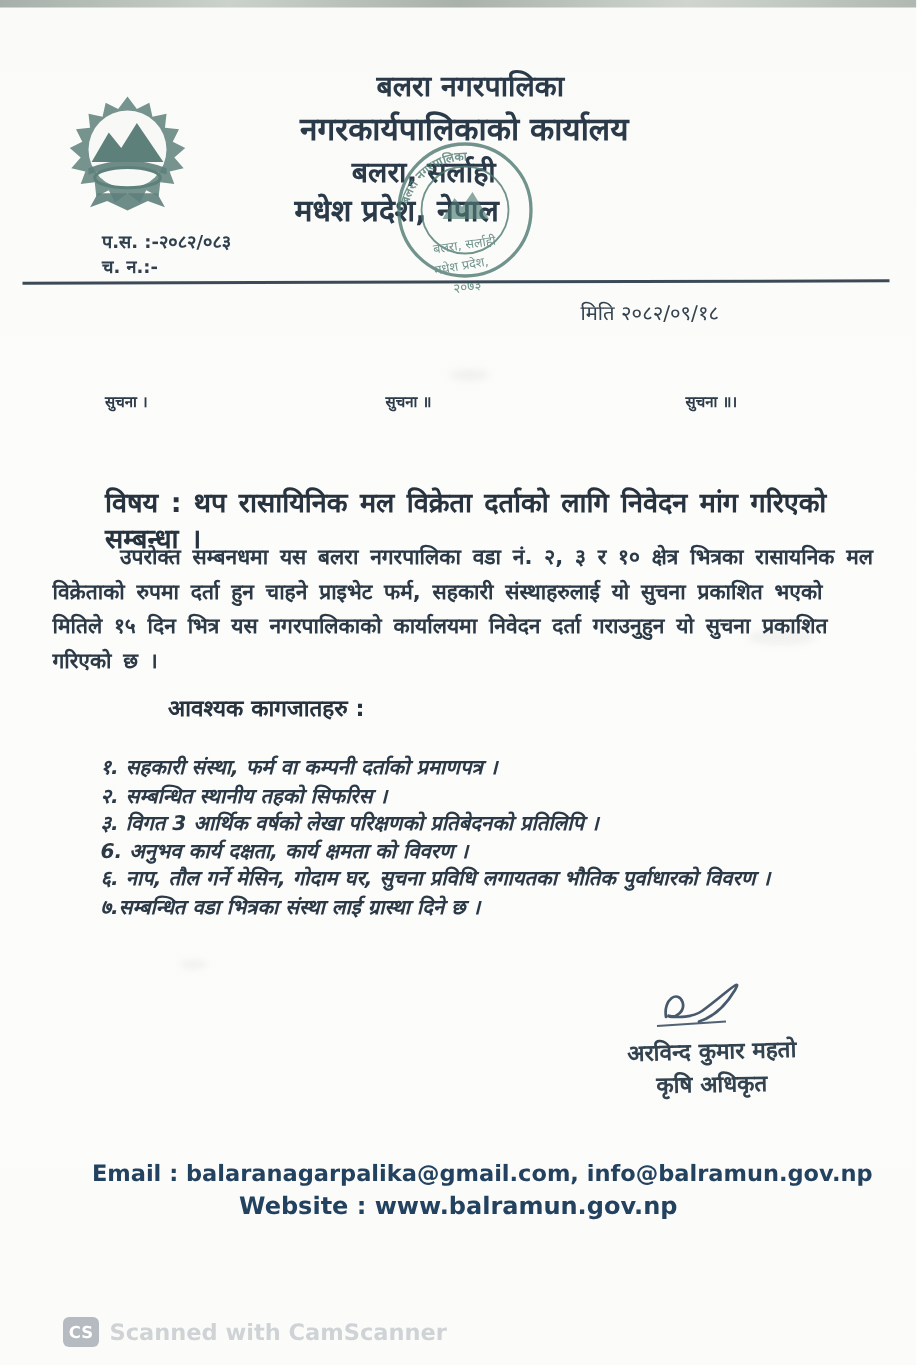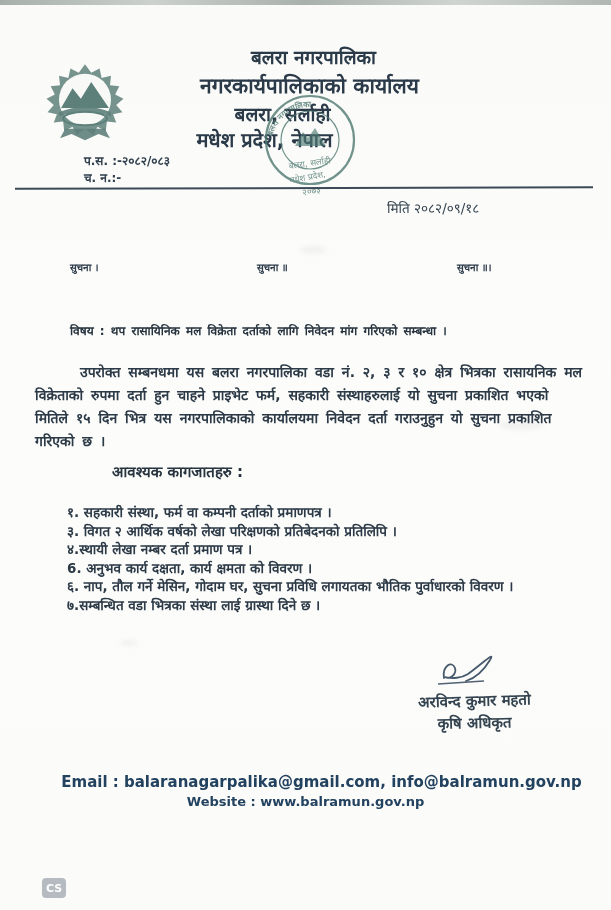--- a/index.html
+++ b/index.html
@@ -11,43 +11,43 @@
   .scan-strip{position:absolute;top:0;left:0;width:611px;height:5px;
     background:linear-gradient(90deg,#97a29b,#c3cac3,#9aa49c,#c8cec8,#a3aca4);opacity:.85;}
   
   .hline{position:absolute;left:0;width:611px;text-align:center;font-weight:700;color:#2b3a49;}
   .h1{top:44px;font-size:19px;transform:translateX(8px);}
   .h2{top:71px;font-size:21px;transform:translateX(4px);}
   .h3{top:101px;font-size:19px;transform:translateX(-23px);}
   .h4{top:126px;font-size:20px;transform:translateX(-41px);}
   .emblem{position:absolute;left:33px;top:58px;width:104px;height:98px;}
   .stamp{position:absolute;left:249px;top:88px;width:122px;height:118px;opacity:.8;}
-  .refblock{position:absolute;left:68px;top:153px;font-size:12px;line-height:17px;color:#31404e;font-weight:600;margin-left:16px;}
+  .refblock{position:absolute;left:68px;top:153px;font-size:12px;line-height:17px;color:#31404e;font-weight:600;}
   .rule{position:absolute;left:15px;top:187px;width:578px;height:2px;background:#3c4a57;transform:rotate(-0.15deg);}
   .dateline{position:absolute;left:387px;top:199px;font-size:13.5px;color:#34434f;text-align:right;}
   
   .notice{position:absolute;top:260px;font-size:10px;font-weight:600;color:#2c3b49;}
   .n1{left:70px;}.n2{left:257px;}.n3{left:457px;}
   
-  .subject{position:absolute;left:70px;top:322px;width:505px;font-size:12px;font-weight:700;color:#27343f;word-spacing:2px;}
+  .subject{position:absolute;left:70px;top:322px;width:505px;font-size:18px;font-weight:700;color:#27343f;word-spacing:2px;}
   .bodypara{position:absolute;left:35px;top:361px;width:549px;font-size:14px;line-height:23px;
     color:#2c3a47;text-indent:45px;word-spacing:3px;font-weight:700;}
   .docheading{position:absolute;left:70px;top:461px;font-size:15px;font-weight:700;color:#27343f;margin-left:42px;}
   .doclist{position:absolute;left:67px;top:503px;width:520px;font-size:13.5px;line-height:18.6px;
-    color:#2c3a47;font-weight:600;}
+    color:#2c3a47;font-weight:600;font-style:italic;}
   .doclist div{white-space:nowrap;}
   
   .sigblock{position:absolute;left:372px;top:650px;width:205px;text-align:center;color:#33434f;}
   .sigmark{width:90px;height:40px;margin-left:60px;display:block;}
   .signame{font-size:15px;font-weight:600;transform:rotate(-1.5deg);}
   .sigtitle{font-size:15px;font-weight:600;transform:rotate(-1deg);margin-top:2px;}
   
   .footer{position:absolute;left:0;top:773px;width:611px;text-align:center;color:#234260;font-weight:700;}
   .femail{font-size:15px;padding-left:32px;}
-  .fweb{font-size:13px;margin-top:3px;}
+  .fweb{font-size:16px;margin-top:3px;}
   
   .cs-bar{position:absolute;left:6px;top:876px;height:24px;display:flex;align-items:center;gap:7px;padding-left:36px;}
   .cs-badge{width:24px;height:20px;border-radius:4px;background:#b5bbc1;color:#ffffff;
     font-size:11px;font-weight:700;display:flex;align-items:center;justify-content:center;}
   .cs-text{font-size:15px;font-weight:700;color:#cfd3d6;text-shadow:0 0 1px #ffffff;}
   
   .smudge{position:absolute;border-radius:50%;background:rgba(110,115,118,0.07);filter:blur(2px);}
   .sm1{left:498px;top:420px;width:46px;height:10px;}
   .sm2{left:120px;top:640px;width:18px;height:6px;}
   .sm3{left:300px;top:246px;width:26px;height:8px;}
@@ -101,22 +101,22 @@
   <div class="notice n2">सुचना ॥</div>
   <div class="notice n3">सुचना ॥।</div>
 
   <div class="subject">विषय : थप रासायिनिक मल विक्रेता दर्ताको लागि निवेदन मांग गरिएको सम्बन्धा ।</div>
 
   <div class="bodypara">उपरोक्त सम्बनधमा यस बलरा नगरपालिका वडा नं. २, ३ र १० क्षेत्र भित्रका रासायनिक मल विक्रेताको रुपमा दर्ता हुन चाहने प्राइभेट फर्म, सहकारी संस्थाहरुलाई यो सुचना प्रकाशित भएको मितिले १५ दिन भित्र यस नगरपालिकाको कार्यालयमा निवेदन दर्ता गराउनुहुन यो सुचना प्रकाशित गरिएको छ ।</div>
 
   <div class="docheading">आवश्यक कागजातहरु :</div>
   <div class="doclist">
     <div>१. सहकारी संस्था, फर्म वा कम्पनी दर्ताको प्रमाणपत्र ।</div>
-    <div>३. विगत २ आर्थिक वर्षको लेखा परिक्षणको प्रतिबेदनको प्रतिलिपि ।</div>
-    <div>४.स्थायी लेखा नम्बर दर्ता प्रमाण पत्र ।</div>
+    <div>२. सम्बन्धित स्थानीय तहको सिफरिस ।</div>
+    <div>३. विगत 3 आर्थिक वर्षको लेखा परिक्षणको प्रतिबेदनको प्रतिलिपि ।</div>
     <div>6. अनुभव कार्य दक्षता, कार्य क्षमता को विवरण ।</div>
     <div>६. नाप, तौल गर्ने मेसिन, गोदाम घर, सुचना प्रविधि लगायतका भौतिक पुर्वाधारको विवरण ।</div>
     <div>७.सम्बन्धित वडा भित्रका संस्था लाई ग्रास्था दिने छ ।</div>
   </div>
 
   <div class="sigblock">
     <svg class="sigmark" viewBox="0 0 90 40">
       <path d="M12 28 C10 16 20 10 23 18 C25 24 18 30 13 27 C20 29 30 28 36 24 C50 14 64 0 58 10 C52 20 44 28 34 31" fill="none" stroke="#33475c" stroke-width="1.8" stroke-linecap="round" opacity="0.9"></path>
       <path d="M6 34 L52 31" fill="none" stroke="#33475c" stroke-width="1.4" opacity="0.85"></path>
     </svg>
@@ -128,15 +128,16 @@
     <div class="femail">Email : balaranagarpalika@gmail.com, info@balramun.gov.np</div>
     <div class="fweb">Website : www.balramun.gov.np</div>
   </div>
 
   <div class="smudge sm1"></div>
   <div class="smudge sm2"></div>
   <div class="smudge sm3"></div>
 
   <div class="cs-bar">
     <div class="cs-badge">CS</div>
+    <div class="cs-text">Scanned with CamScanner</div>
   </div>
 
 </div>
 
 </body></html>

